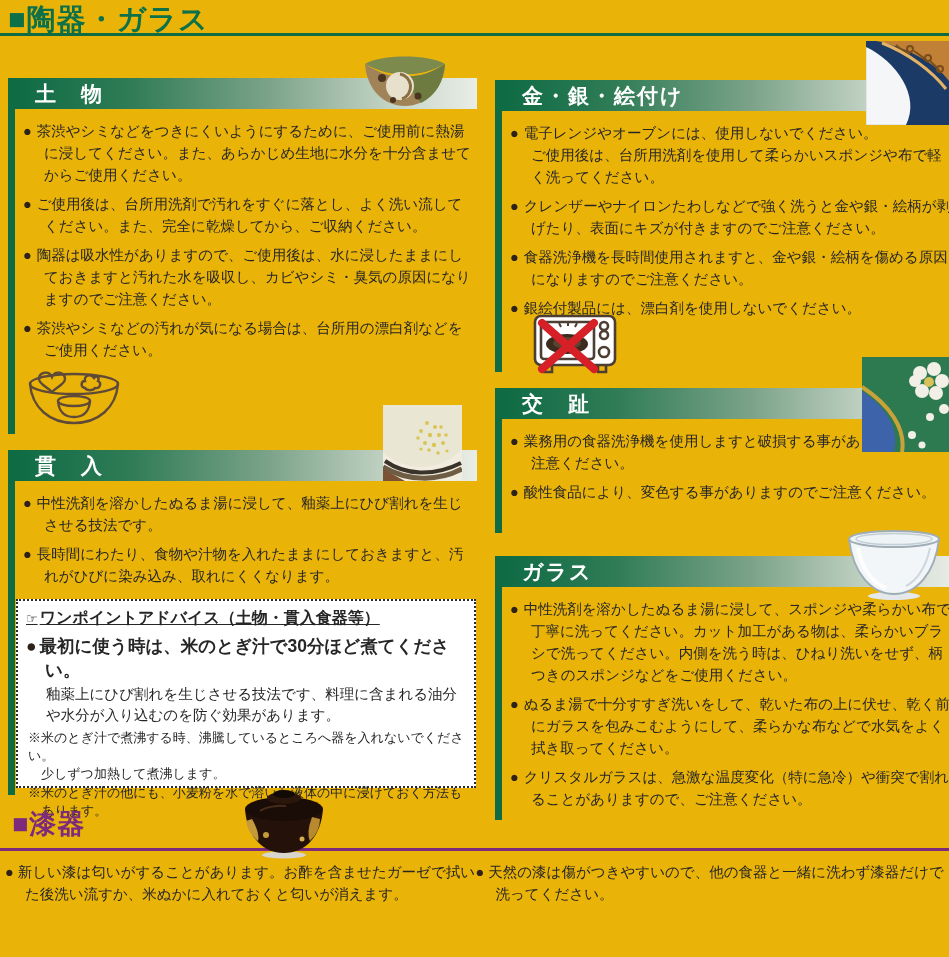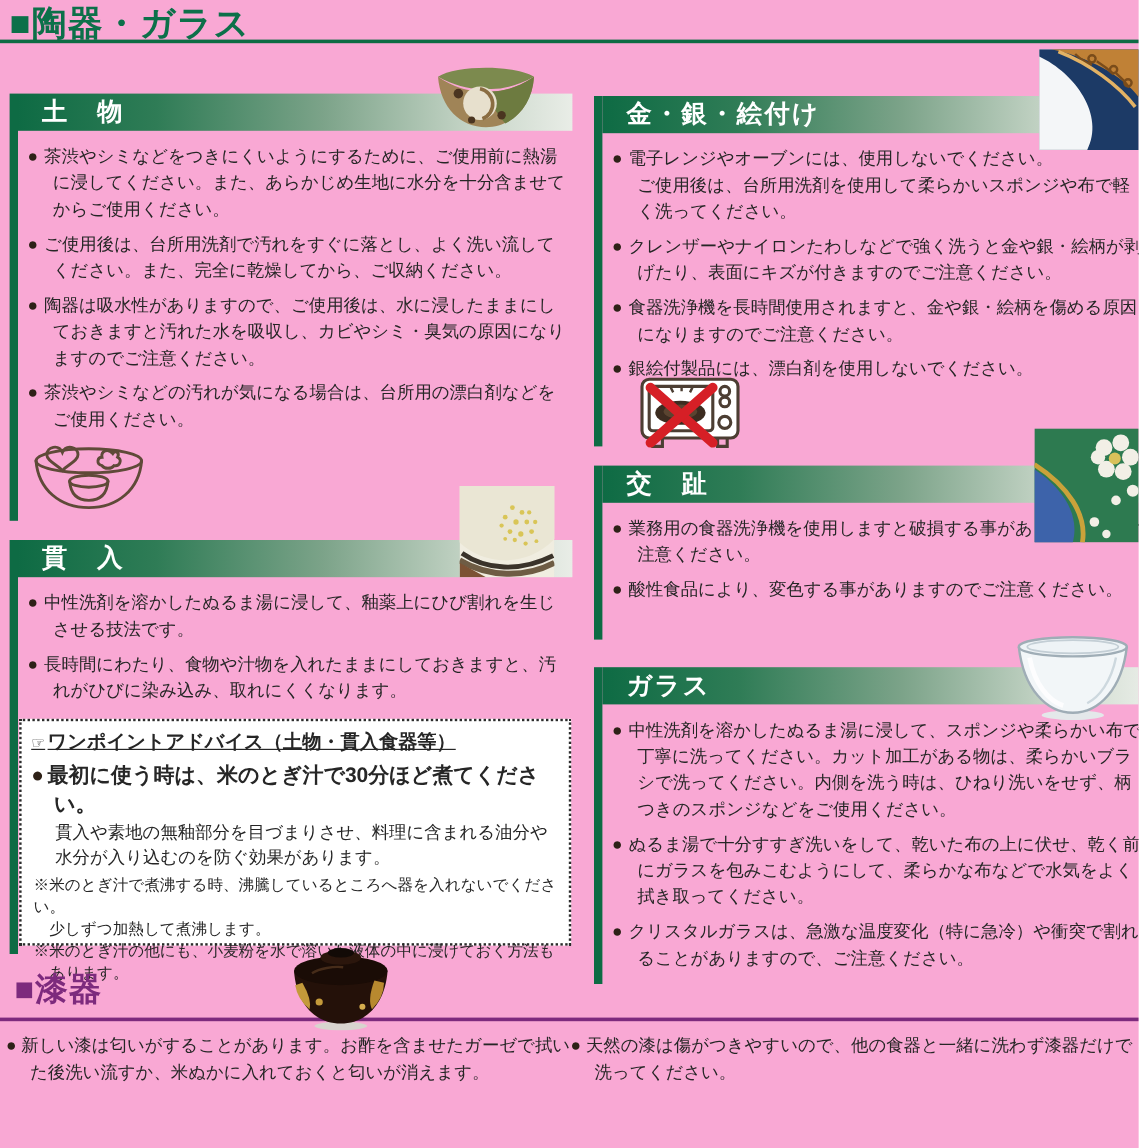--- a/index.html
+++ b/index.html
@@ -1,17 +1,17 @@
 <!DOCTYPE html>
 <html lang="ja"><head>
 <meta charset="utf-8">
 <style>
   html,body{margin:0;padding:0;background:#fff;}
   body{font-family:"Liberation Sans","DejaVu Sans",sans-serif;color:#262626;}
-  .page{position:relative;width:949px;height:957px;background:#f9a8d4;overflow:hidden;}
+  .page{position:relative;width:949px;height:957px;background:#eab308;overflow:hidden;}
 
   .doc-title{position:absolute;font-weight:bold;letter-spacing:1px;}
   #title-main{left:8px;top:0px;font-size:29px;color:#0c7049;}
   #title-shikki{left:12px;top:806px;font-size:27px;color:#7d2a7d;}
   .rule{position:absolute;left:0;width:949px;}
   #rule-green{top:33px;height:3px;background:#0e6b44;}
   #rule-purple{top:848px;height:3px;background:#7d2a7d;}
 
   .section{position:absolute;border-left:7px solid #0e6b44;}
   #sec-tsuchimono{left:8px;top:78px;width:462px;height:356px;}
@@ -124,21 +124,21 @@
       <li>中性洗剤を溶かしたぬるま湯に浸して、釉薬上にひび割れを生じさせる技法です。</li>
       <li>長時間にわたり、食物や汁物を入れたままにしておきますと、汚れがひびに染み込み、取れにくくなります。</li>
     </ul>
   </section>
 
   <div id="advice-box">
     <div class="adv-title">
       <span class="pointer">☞</span><span>ワンポイントアドバイス（土物・貫入食器等）</span>
     </div>
     <div class="adv-lead">最初に使う時は、米のとぎ汁で30分ほど煮てください。</div>
-    <div class="adv-body">貫入や素地の無釉部分を目づまりさせ、料理に含まれる油分や水分が入り込むのを防ぐ効果があります。</div>
+    <div class="adv-body">釉薬上にひび割れを生じさせる技法です、料理に含まれる油分や水分が入り込むのを防ぐ効果があります。</div>
     <div class="adv-note">※米のとぎ汁で煮沸する時、沸騰しているところへ器を入れないでください。
 　少しずつ加熱して煮沸します。</div>
     <div class="adv-note">※米のとぎ汁の他にも、小麦粉を水で溶いた液体の中に浸けておく方法も
 　あります。</div>
   </div>
 
   <svg class="photo" id="ph-kingin" width="83" height="84" viewBox="0 0 83 84">
     <rect width="83" height="84" fill="#f4f6f8" stroke="#cfd6da" stroke-width="1"></rect>
     <path d="M0 0 L83 0 L83 84 L40 84 C55 55 30 20 0 6 Z" fill="#1c3a66"></path>
     <path d="M10 0 L83 0 L83 40 C70 22 40 6 10 0 Z" fill="#c08136"></path>

